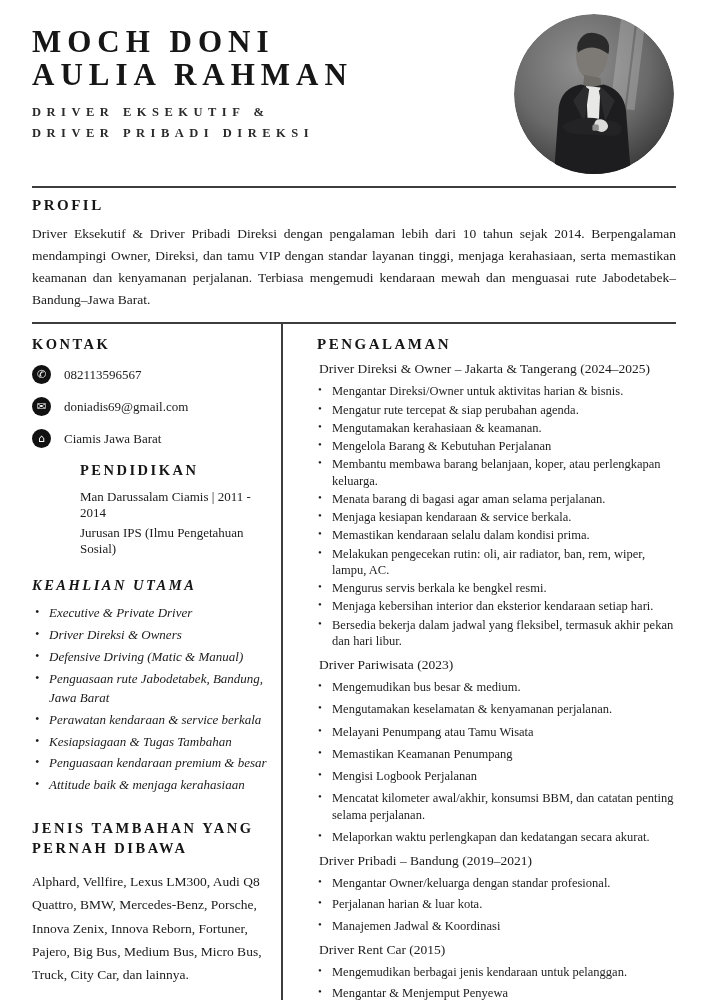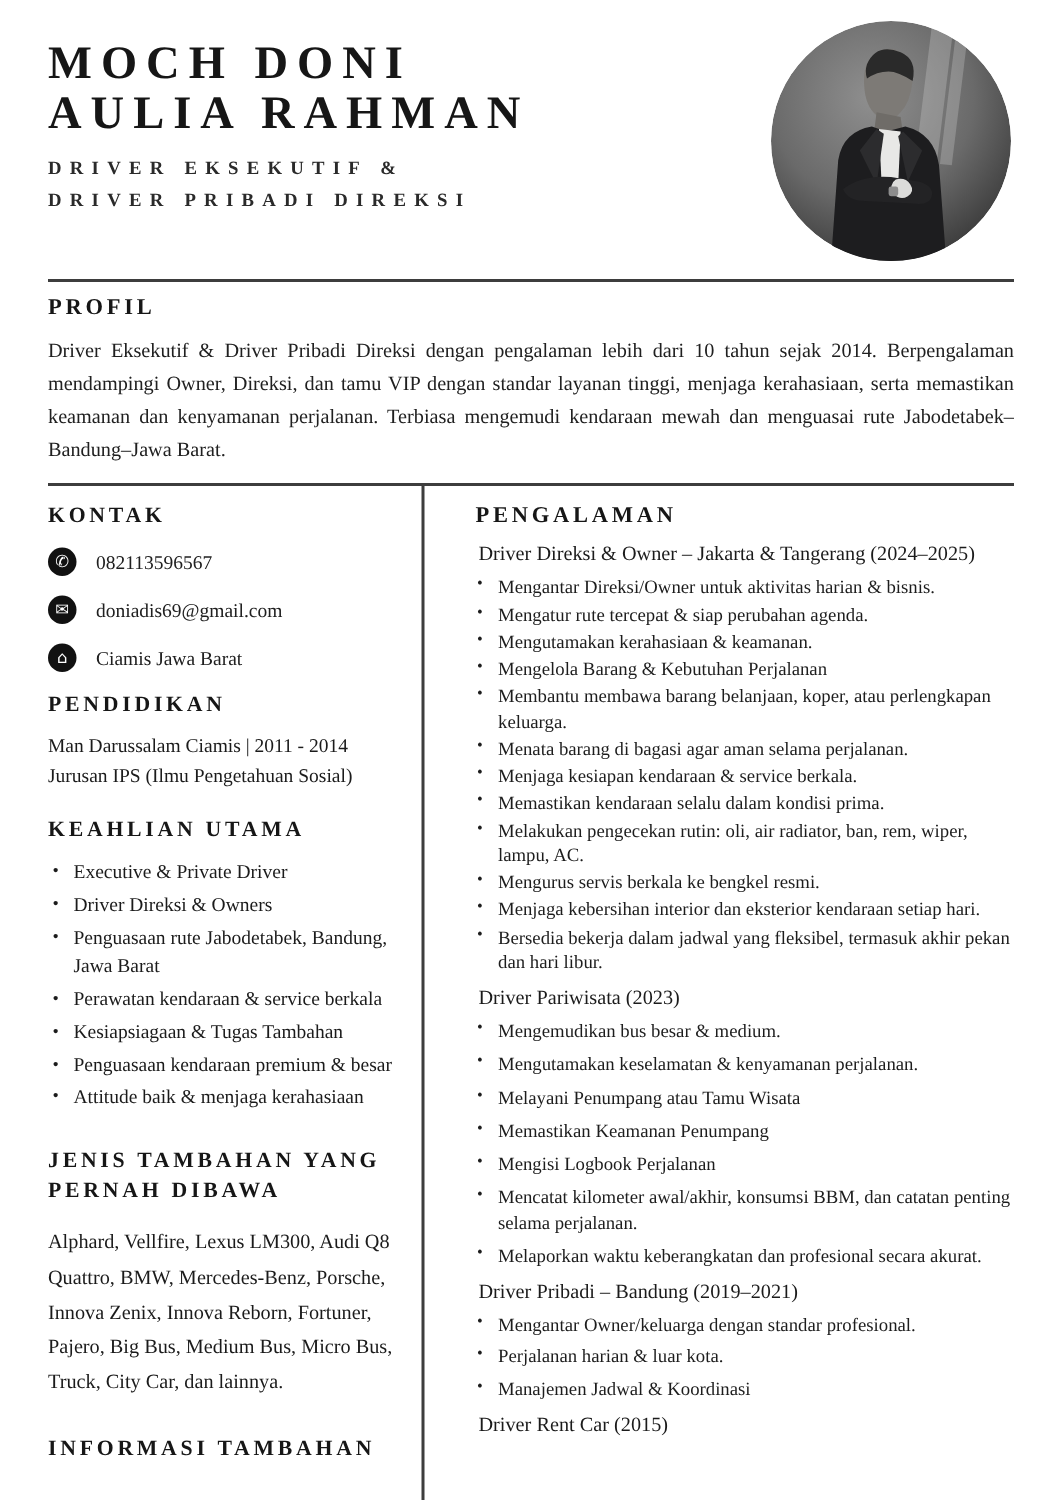--- a/index.html
+++ b/index.html
@@ -59,25 +59,25 @@
   .kontak-list { list-style: none; margin-top: 12px; }
   .kontak-item { display: flex; align-items: center; margin-bottom: 13px; }
   .kicon {
     width: 19px; height: 19px; border-radius: 50%; background: #111;
     color: #fff; font-family: "DejaVu Sans", sans-serif; font-size: 11px;
     display: flex; align-items: center; justify-content: center;
     flex: 0 0 19px; line-height: 1;
   }
   .kontak-text { margin-left: 13px; font-size: 13px; color: #202020; }
 
-  .pendidikan { margin-top: 14px; }
+  .pendidikan { margin-top: 14px; margin-left: 48px; }
   .edu-school { font-size: 13px; font-weight: normal; margin-top: 10px; }
   .edu-major { font-size: 13px; margin-top: 4px; }
 
-  .keahlian { margin-top: 20px; }
+  .keahlian { margin-top: 20px; font-style: italic; }
   .skill-list { list-style: none; margin-top: 10px; }
   .skill-list li {
     position: relative; padding-left: 17px; font-size: 13px;
     line-height: 1.45; margin-bottom: 3px;
   }
   .skill-list li::before {
     content: "•"; position: absolute; left: 3px; top: 0; font-size: 12px;
   }
 
   .kendaraan { margin-top: 24px; }
@@ -182,20 +182,21 @@
         <div class="left-heading">PENDIDIKAN</div>
         <div class="edu-school">Man Darussalam Ciamis | 2011 - 2014</div>
         <div class="edu-major">Jurusan IPS (Ilmu Pengetahuan Sosial)</div>
       </div>
 
       <div class="keahlian">
         <div class="left-heading">KEAHLIAN UTAMA</div>
         <ul class="skill-list">
           <li>Executive &amp; Private Driver</li>
           <li>Driver Direksi &amp; Owners</li>
+          <li>Defensive Driving (Matic &amp; Manual)</li>
           <li>Penguasaan rute Jabodetabek, Bandung, Jawa Barat</li>
           <li>Perawatan kendaraan &amp; service berkala</li>
           <li>Kesiapsiagaan &amp; Tugas Tambahan</li>
           <li>Penguasaan kendaraan premium &amp; besar</li>
           <li>Attitude baik &amp; menjaga kerahasiaan</li>
         </ul>
       </div>
 
       <div class="kendaraan">
         <div class="left-heading">
@@ -240,35 +241,40 @@
 
           <div>
             <div class="job-title">Driver Pariwisata (2023)</div>
             <ul class="job-bullets spaced">
               <li>Mengemudikan bus besar &amp; medium.</li>
               <li>Mengutamakan keselamatan &amp; kenyamanan perjalanan.</li>
               <li>Melayani Penumpang atau Tamu Wisata</li>
               <li>Memastikan Keamanan Penumpang</li>
               <li>Mengisi Logbook Perjalanan</li>
               <li>Mencatat kilometer awal/akhir, konsumsi BBM, dan catatan penting selama perjalanan.</li>
-              <li>Melaporkan waktu keberangkatan dan profesional secara akurat.</li>
+              <li>Melaporkan waktu perlengkapan dan kedatangan secara akurat.</li>
             </ul>
           </div>
 
           <div>
             <div class="job-title">Driver Pribadi – Bandung (2019–2021)</div>
             <ul class="job-bullets spaced2">
               <li>Mengantar Owner/keluarga dengan standar profesional.</li>
               <li>Perjalanan harian &amp; luar kota.</li>
               <li>Manajemen Jadwal &amp; Koordinasi</li>
             </ul>
           </div>
 
           <div>
             <div class="job-title">Driver Rent Car (2015)</div>
+            <ul class="job-bullets spaced2">
+              <li>Mengemudikan berbagai jenis kendaraan untuk pelanggan.</li>
+              <li>Mengantar &amp; Menjemput Penyewa</li>
+
+            </ul>
           </div>
 
         </div>
       </div>
 
     </div>
   </div>
 </div>
 
 </body></html>

